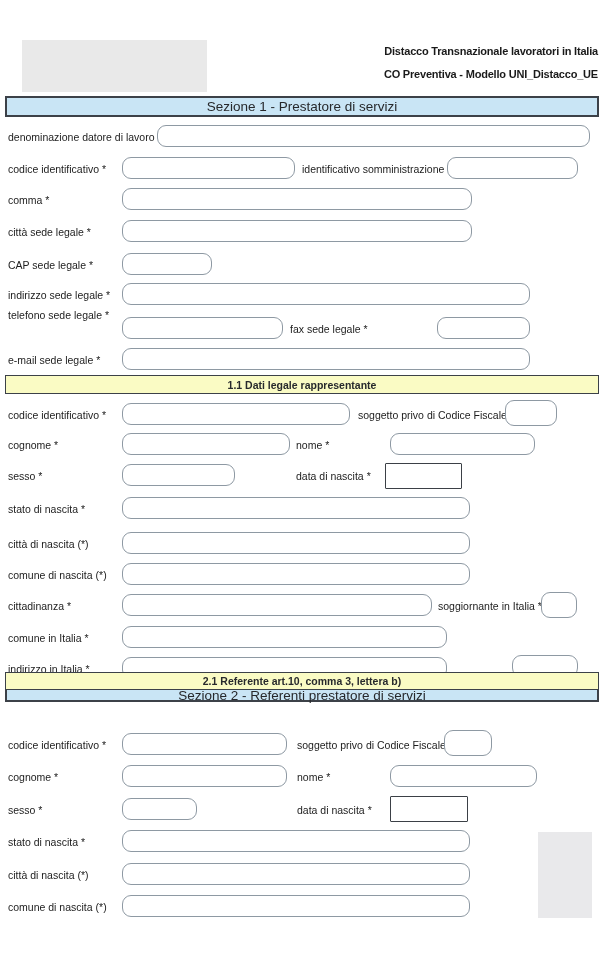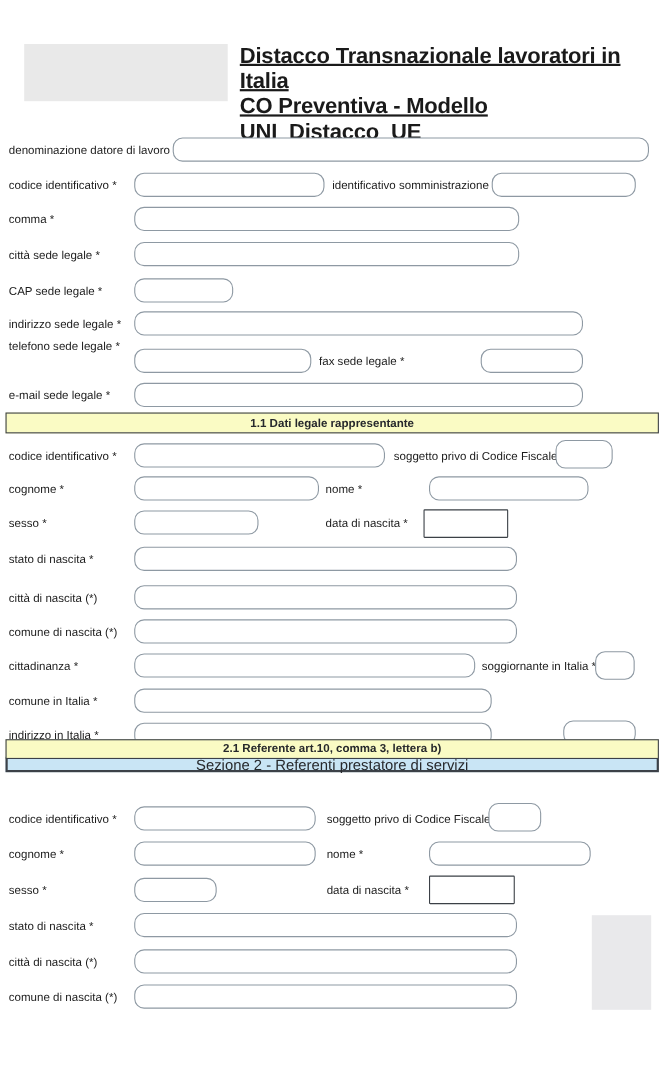--- a/index.html
+++ b/index.html
@@ -10,23 +10,23 @@
     font-family:"Liberation Sans",sans-serif;
     color:#1c1c1c;
     overflow:hidden;
   }
   .logo-box{
     position:absolute;left:22px;top:40px;width:185px;height:52px;
     background:#e9e9e9;
   }
   .title-block{
     position:absolute;right:6px;top:40px;width:380px;
-    text-align:left;
-    font-weight:bold;font-size:20px;line-height:23px;
-    color:#1a1a1a;letter-spacing:-0.2px;text-decoration:underline;
+    text-align:right;
+    font-weight:bold;font-size:11px;line-height:23px;
+    color:#1a1a1a;letter-spacing:-0.2px;
   }
   .sec-bar{
     position:absolute;left:5px;width:594px;height:21px;
     background:#c9e5f5;
     border:2px solid #3c4148;
     box-sizing:border-box;
     display:flex;align-items:center;justify-content:center;
     font-size:13.5px;color:#27292c;
   }
   .sub-bar{
@@ -61,20 +61,23 @@
 <body>
 
 <div class="page">
 
   <div class="logo-box"></div>
   <div class="title-block">
     <div>Distacco Transnazionale lavoratori in Italia</div>
     <div>CO Preventiva - Modello UNI_Distacco_UE</div>
   </div>
 
+  <div class="sec-bar" style="top:96px">
+    <span>Sezione 1 - Prestatore di servizi</span>
+  </div>
 
   <label class="lbl" style="left:8px;top:131px">denominazione datore di lavoro *</label>
   <input class="inp" style="left: 157px; top: 125px; width: 433px;">
 
   <label class="lbl" style="left:8px;top:163px">codice identificativo *</label>
   <input class="inp" style="left: 122px; top: 157px; width: 173px;">
   <label class="lbl" style="left:302px;top:163px">identificativo somministrazione</label>
   <input class="inp" style="left: 447px; top: 157px; width: 131px;">
 
   <label class="lbl" style="left:8px;top:194px">comma *</label>

